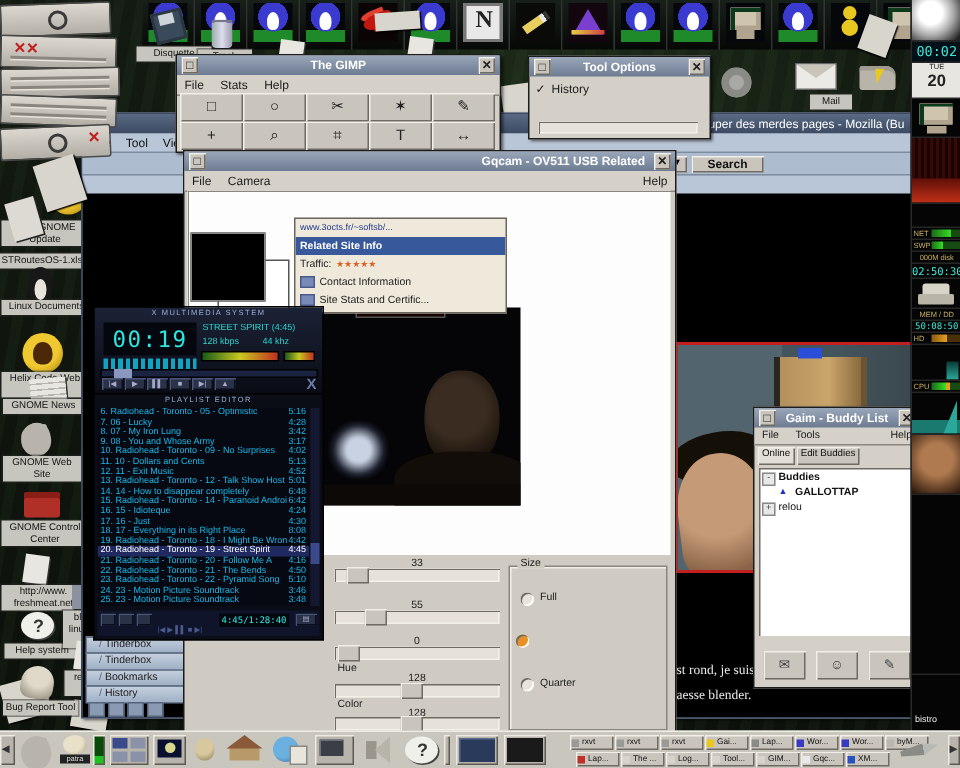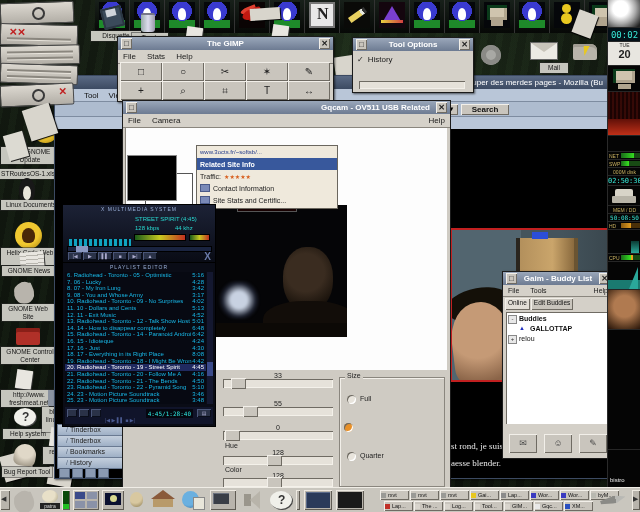--- a/index.html
+++ b/index.html
@@ -452,20 +452,21 @@
     <div class="prow">
         <span class="pfold"></span>
         <span>Site Stats and Certific...</span>
       </div>
   </div>
 
   <div id="xmms">
     <div class="xtbar">
         <span>X MULTIMEDIA SYSTEM</span>
       </div>
+    <div id="xtime">00:19</div>
     <div id="xspec"></div>
     <div class="xsmall" style="left:72px;top:11px;width:74px;overflow:hidden;">STREET SPIRIT (4:45)</div>
     <div class="xsmall" style="left:72px;top:20px;">128 kbps</div>
     <div class="xsmall" style="left:112px;top:20px;">44 khz</div>
     <div class="xslider" style="left:72px;top:30px;width:50px;"></div>
     <div class="xslider" style="left:127px;top:30px;width:19px;"></div>
     <div class="xslider" style="left:5px;top:42px;width:143px;height:4px;background:#1a2440;">
         <div style="position:absolute;left:8px;top:-1px;width:12px;height:6px;background:#8a98c0;"></div>
       </div>
     <div class="xbtns">

